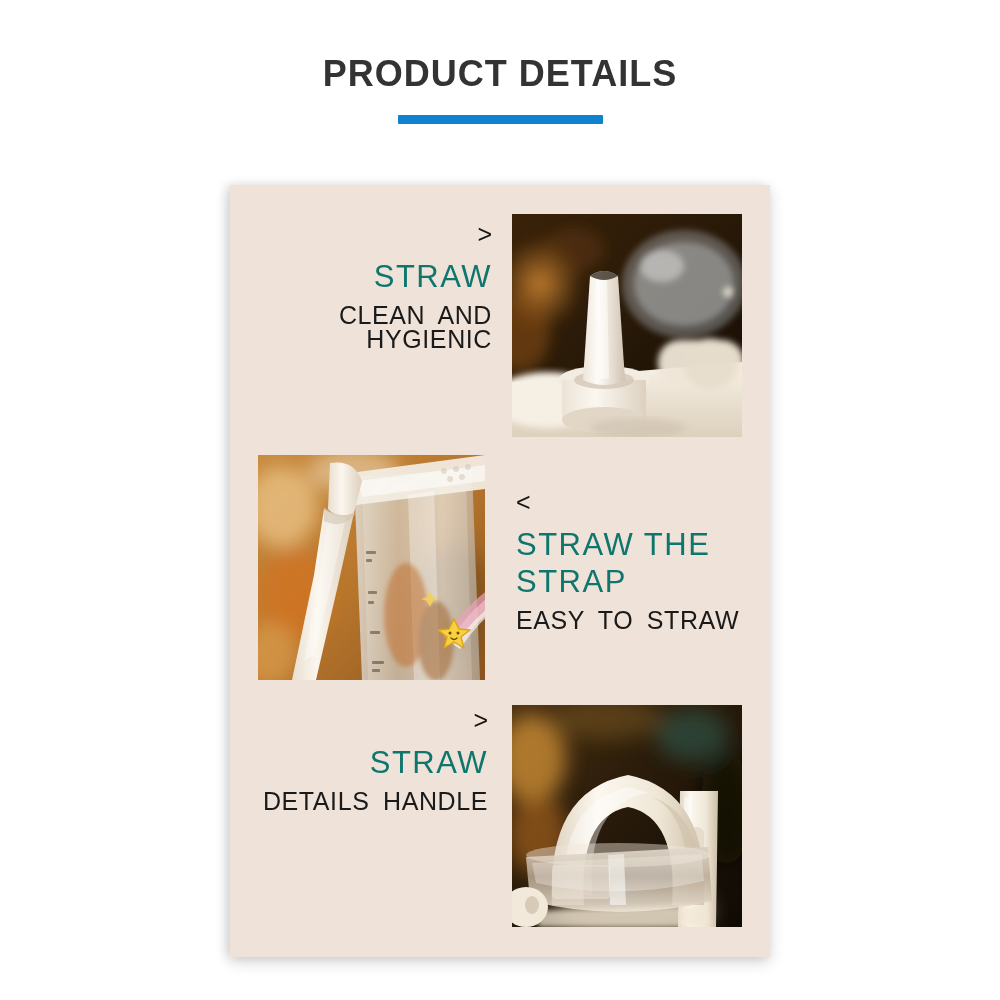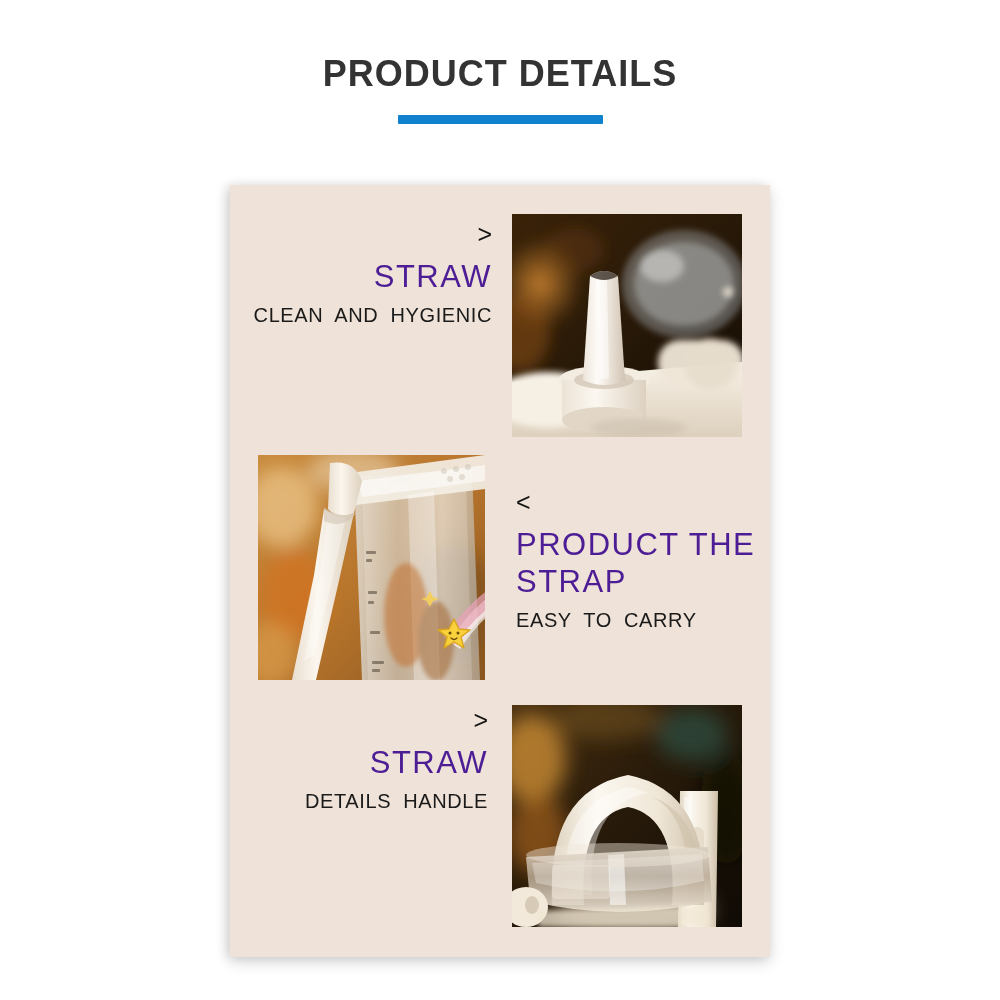--- a/index.html
+++ b/index.html
@@ -27,25 +27,25 @@
     box-shadow:0 5px 14px rgba(0,0,0,.16), -4px 0 10px rgba(0,0,0,.10);
   }
 
   
   .txt{position:absolute;}
   .txt .arrow{
     font-size:25px;color:#141414;line-height:24px;font-weight:300;
     font-family:"Liberation Sans","DejaVu Sans",sans-serif;
   }
   .txt .heading{
-    font-size:31px;color:#4c1d95;line-height:37px;letter-spacing:1.5px;
+    font-size:31px;color:#0f766e;line-height:37px;letter-spacing:1.5px;
     margin-top:12px;white-space:pre-line;
   }
   .txt .sub{
-    font-size:20px;color:#1a1a1a;line-height:24px;letter-spacing:.6px;
+    font-size:25px;color:#1a1a1a;line-height:24px;letter-spacing:.6px;
     margin-top:8px;word-spacing:6px;
   }
   .a-right{text-align:right;}
   .a-left{text-align:left;}
 
   
   #txt-straw  {left:230px;top:222px;width:262px;}
   #txt-strap  {left:516px;top:490px;width:250px;}
   #txt-handle {left:230px;top:708px;width:258px;}
 
@@ -227,23 +227,23 @@
             <circle cx="18" cy="14" r="1.5" fill="#6b4a08"></circle>
             <path d="M11 19 Q14 22 17 19" stroke="#6b4a08" stroke-width="1.3" fill="none" stroke-linecap="round"></path>
           </g>
           <path d="M-14 -4 L-11 2 L-5 4 L-11 6 L-14 12 L-17 6 L-23 4 L-17 2 Z" fill="#f6cf57" opacity=".9"></path>
         </g>
       </svg>
     </div>
 
     <div class="txt a-left" id="txt-strap" style="left:286px;top:305px;width:250px;">
       <div class="arrow">&lt;</div>
-      <div class="heading">PRODUCT THE
+      <div class="heading">STRAW THE
 STRAP</div>
-      <div class="sub">EASY TO CARRY</div>
+      <div class="sub">EASY TO STRAW</div>
     </div>
 
     <div class="photo" id="photo-handle" style="left:282px;top:520px;">
       <svg viewBox="0 0 230 222" preserveAspectRatio="none" aria-hidden="true">
         <defs>
           <linearGradient id="bgH" x1="0" y1="0" x2="1" y2="1">
             <stop offset="0" stop-color="#4a3112"></stop>
             <stop offset=".4" stop-color="#2c1d0b"></stop>
             <stop offset="1" stop-color="#0f0a05"></stop>
           </linearGradient>

